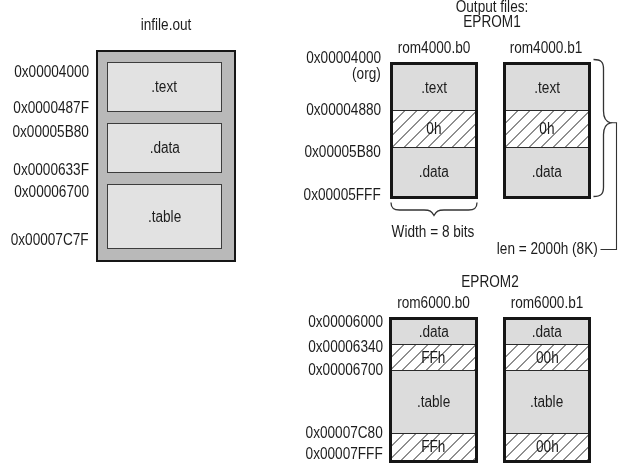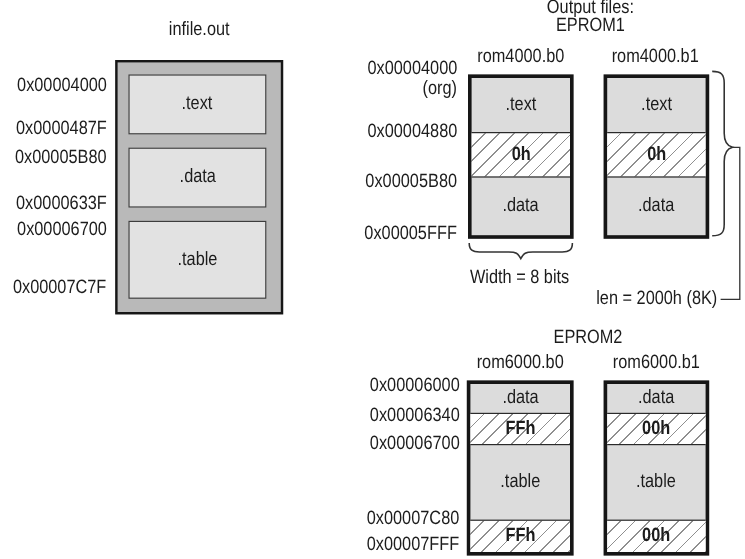--- a/index.html
+++ b/index.html
@@ -31,21 +31,20 @@
     border:3px solid #161616; background:#dcdcdc;
     display:flex; flex-direction:column;
   }
   .sec {
     box-sizing:border-box; width:100%;
     display:flex; align-items:center; justify-content:center;
   }
   .sec.hatch {
     border-top:1px solid #2a2a2a; border-bottom:1px solid #2a2a2a;
     background:repeating-linear-gradient(135deg,#ffffff 0px,#ffffff 7.5px,#8f8f8f 7.5px,#8f8f8f 8.5px);
-    font-weight:bold;
   }
   .overlay { position:absolute; left:0; top:0; pointer-events:none; }
 </style>
 </head>
 <body>
 
 <div class="page">
 
   <div class="lbl center" style="left:96px;top:16.5px;width:140px">infile.out</div>
 

